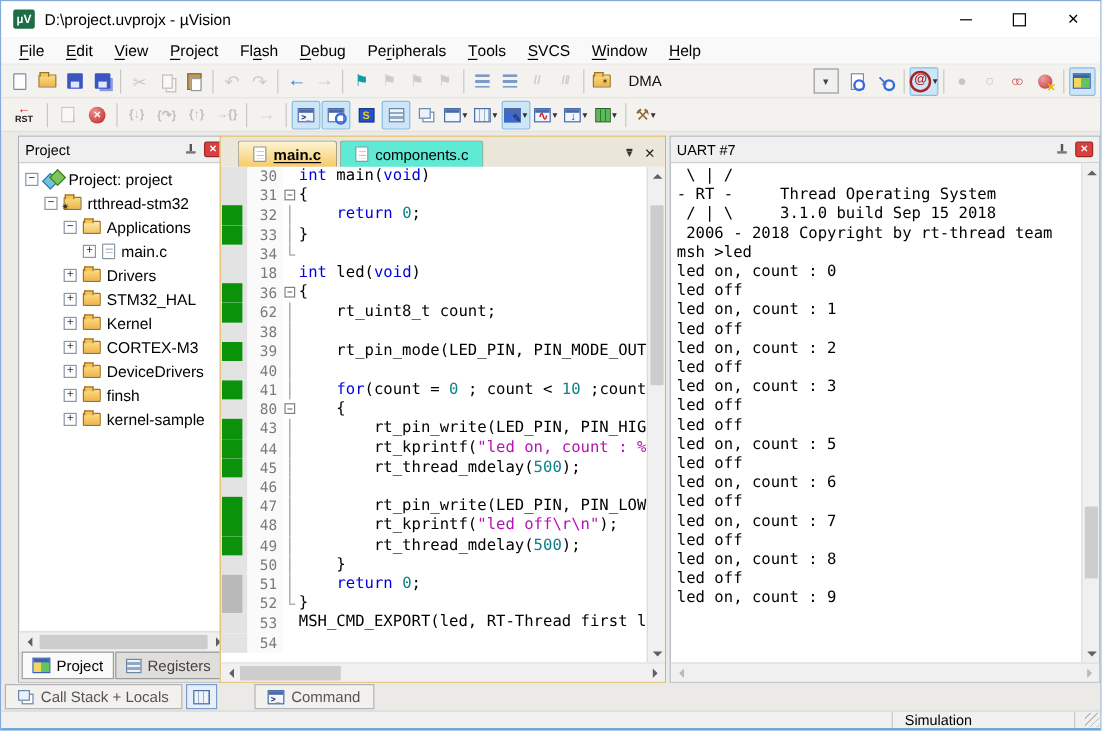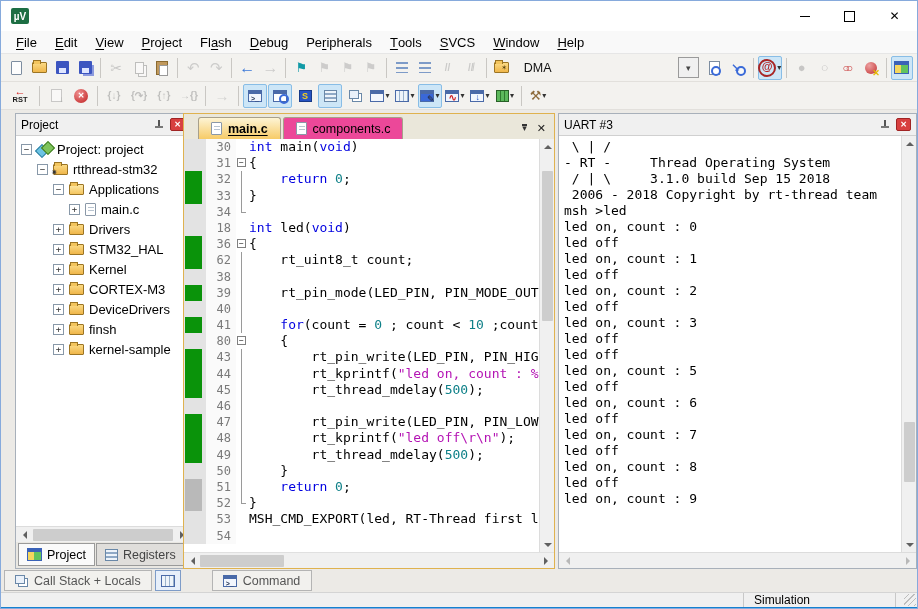--- a/index.html
+++ b/index.html
@@ -135,21 +135,21 @@
 .vscroll{width:15px;background:#f0f0f0;border-left:1px solid #dcdcdc;position:relative;flex:0 0 15px}
 .vscroll .sb-btn{position:absolute;left:0;width:15px}
 .sb-thumb-v{position:absolute;left:2px;width:11px;background:#cdcdcd;border-radius:1px}
 
 #left-tabs{flex:0 0 26px;background:#e9e7e2;display:flex;align-items:flex-start;padding:1px 2px 0;gap:1px}
 .ltab{height:23px;display:flex;align-items:center;gap:5px;padding:0 8px;border:1px solid #9a9a9a;font-size:12.5px;background:#e0dedb;color:#444}
 .ltab.active{background:#fafafa;color:#000}
 
 #editor{left:182px;top:112px;width:372px;height:456px;position:absolute;border:1px solid #dfb24f;background:#fff;display:flex;flex-direction:column}
 #etabs{flex:0 0 25px;background:#eae7da;display:flex;align-items:flex-end;padding:2px 4px 0 14px;gap:2px}
-.etab{height:22px;display:flex;align-items:center;gap:6px;padding:0 12px;border:1px solid #a8a08a;border-bottom:none;border-radius:3px 3px 0 0;background:#ec4899;font-size:12.5px}
+.etab{height:22px;display:flex;align-items:center;gap:6px;padding:0 12px;border:1px solid #a8a08a;border-bottom:none;border-radius:3px 3px 0 0;background:#5eead4;font-size:12.5px}
 .etab.active{background:linear-gradient(#fdf4d5,#f7cb67);font-weight:bold}
 .etab.active .etab-label{text-decoration:underline;text-underline-offset:2px}
 #etab-ctrl{margin-left:auto;display:flex;align-items:center;gap:10px;padding-right:4px;padding-bottom:4px}
 .tab-menu{border-top:2px solid #333;line-height:5px;font-size:9px;color:#333}
 .tab-menu::before{content:"\25be"}
 .tab-close::before{content:"\2715";font-size:11px;color:#222}
 #code-wrap{flex:1;display:flex;overflow:hidden}
 #code-area{flex:1;display:flex;flex-direction:column;overflow:hidden;background:#fff}
 .crow{height:16.2px;display:flex;flex:0 0 16.2px}
 .cmargin{width:22px;flex:0 0 22px;background:#e3e3e3;position:relative}
@@ -187,20 +187,21 @@
 .grip{position:absolute;right:1px;bottom:1px;width:12px;height:12px;background:repeating-linear-gradient(135deg,transparent 0 3px,#bdbdbd 3px 4px)}
 #blueline{position:absolute;left:0;top:606px;width:100%;height:3px;background:#1580d0}
 </style>
 </head>
 <body>
 
 <div id="window">
 
   <div id="titlebar">
     <div id="app-icon"></div>
+    <div id="title-text">D:\project.uvprojx - µVision</div>
     <div id="win-controls">
       <div class="win-btn wb-min"></div>
       <div class="win-btn wb-max"></div>
       <div class="win-btn wb-close"></div>
     </div>
   </div>
 
   <div id="menubar">
       <div class="menu-item"><u>F</u>ile</div>
       <div class="menu-item"><u>E</u>dit</div>
@@ -692,21 +693,21 @@
         </span>
       <span class="sb-thumb-h" style="width:84px"></span>
       <span class="sb-btn" style="margin-left:auto">
           <span class="arr arr-r"></span>
         </span>
     </div>
   </div>
 
   <div id="uart-panel" class="panel">
     <div class="panel-header">
-      <span class="ph-title">UART #3</span>
+      <span class="ph-title">UART #7</span>
       <span class="pin"></span>
       <span class="hdr-close"></span>
     </div>
     <div id="uart-body">
       <div id="uart-text">
           <div class="uline"> \ | /</div>
           <div class="uline">- RT -     Thread Operating System</div>
           <div class="uline"> / | \     3.1.0 build Sep 15 2018</div>
           <div class="uline"> 2006 - 2018 Copyright by rt-thread team</div>
           <div class="uline">msh &gt;led</div>

